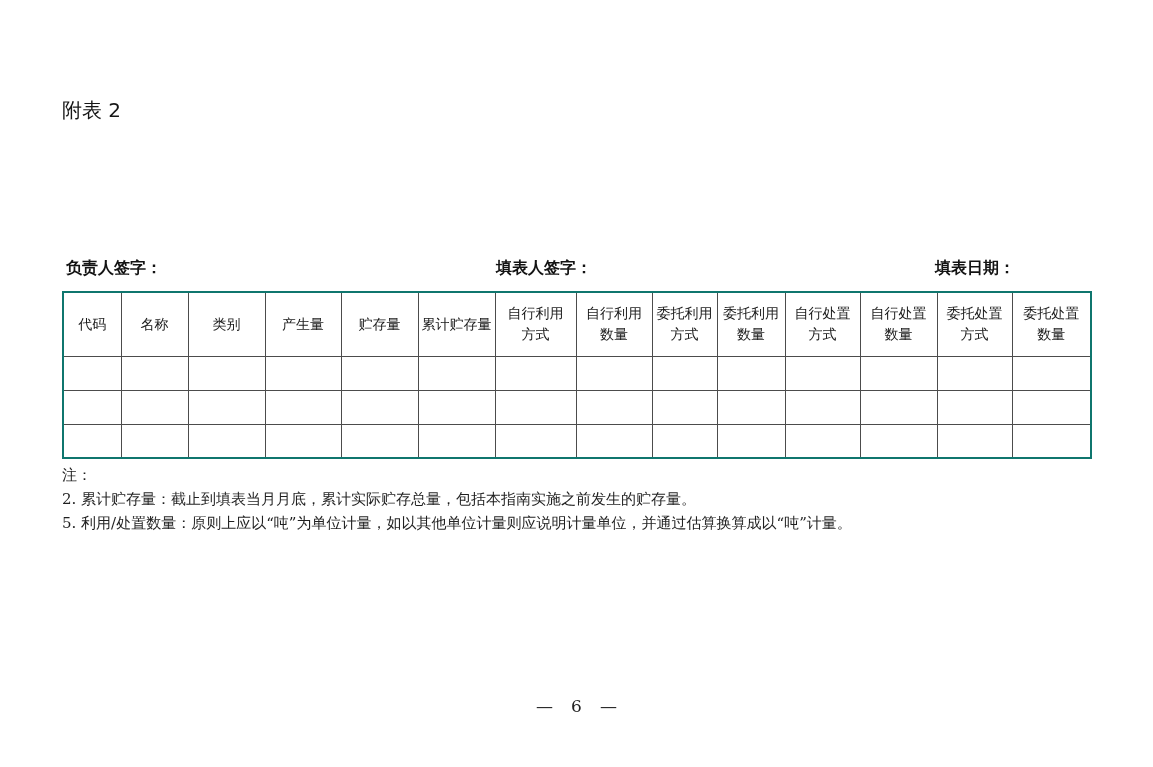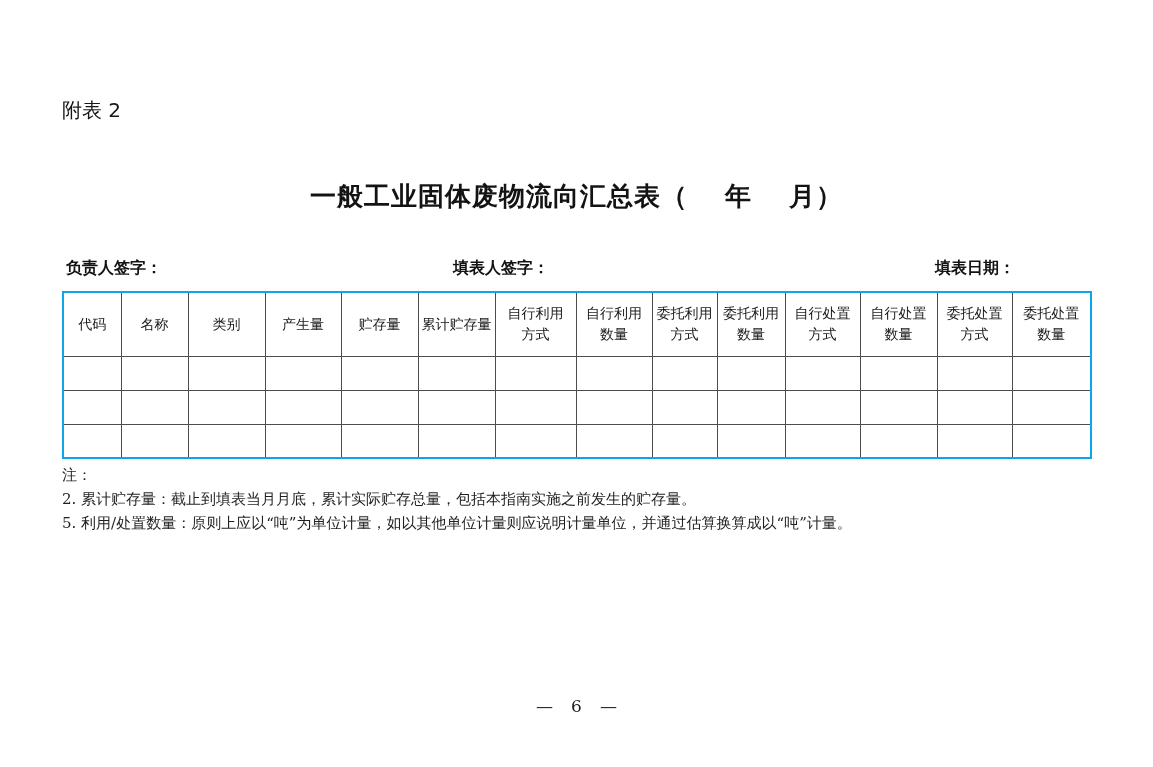--- a/index.html
+++ b/index.html
@@ -41,31 +41,31 @@
     top: 258px;
     width: 1153px;
     height: 22px;
     font-family: "DejaVu Serif", "Liberation Serif", serif;
     font-size: 16px;
     font-weight: bold;
     color: #131313;
     padding-left: 34px;
   }
   .sig-responsible { position: absolute; left: 66px; }
-  .sig-filler      { position: absolute; left: 453px; }
+  .sig-filler      { position: absolute; left: 496px; }
   .sig-date        { position: absolute; left: 935px; }
 
   table.waste-table {
     position: absolute;
     left: 62px;
     top: 291px;
     width: 1028px;
     border-collapse: collapse;
     table-layout: fixed;
-    border: 2px solid #0ea5e9;
+    border: 2px solid #0f766e;
   }
   table.waste-table th,
   table.waste-table td {
     border: 1px solid #4c4c4c;
     text-align: center;
     vertical-align: middle;
     overflow: hidden;
   }
   table.waste-table thead tr { height: 64px; }
   table.waste-table tbody tr { height: 34px; }
@@ -102,21 +102,20 @@
   .page-footer .dash { letter-spacing: 0; }
   .page-footer .page-num { display: inline-block; margin: 0 18px; }
 </style>
 </head>
 <body>
 
 <div class="page">
 
   <div class="appendix-label">附表 2</div>
 
-  <h1 class="doc-title">一般工业固体废物流向汇总表（　 年　 月）</h1>
 
   <div class="sig-row">
     <span class="sig-responsible">负责人签字：</span>
     <span class="sig-filler">填表人签字：</span>
     <span class="sig-date">填表日期：</span>
   </div>
 
   <table class="waste-table">
     <colgroup>
       <col style="width:58px">

